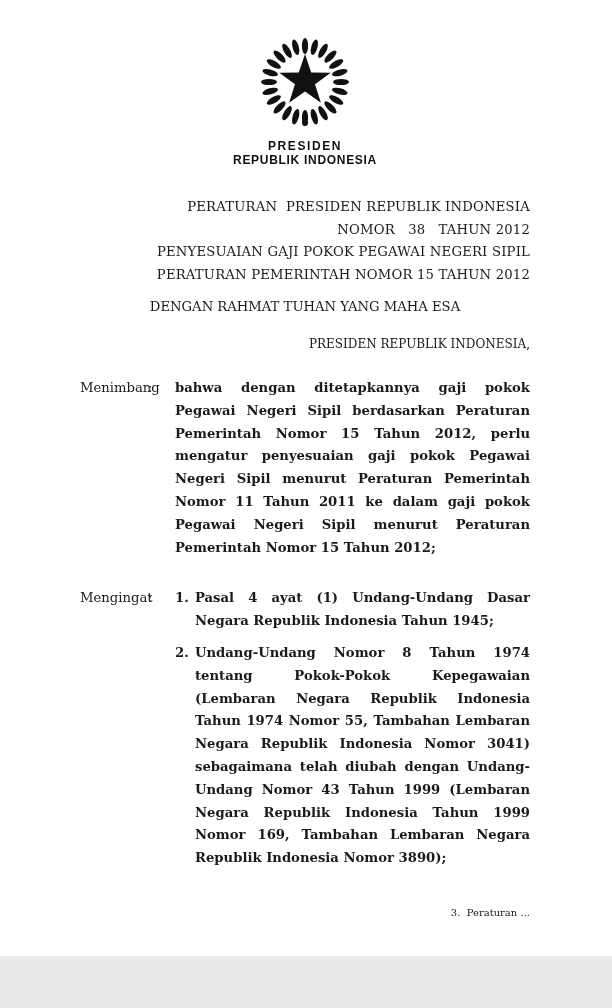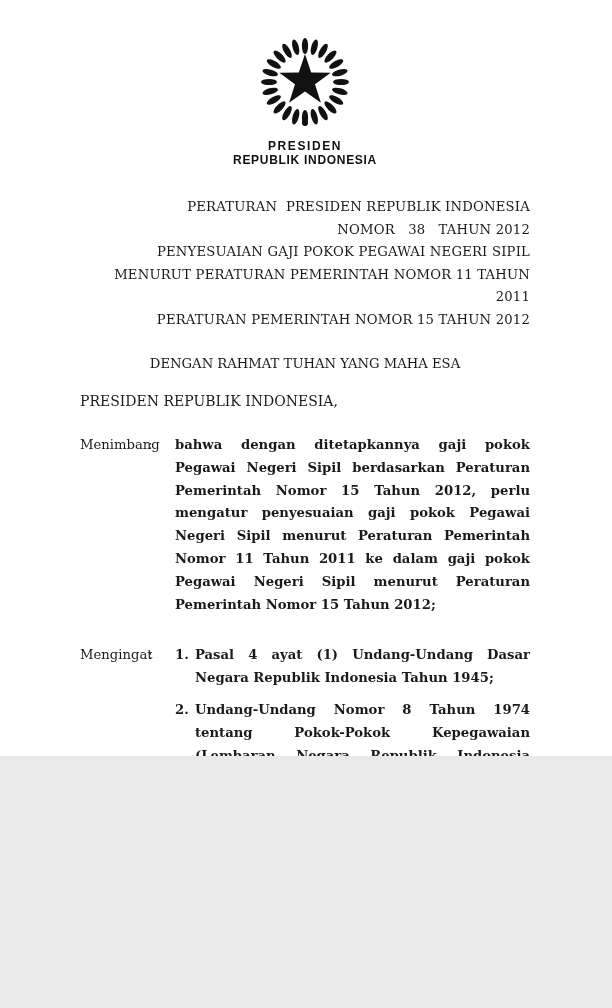--- a/index.html
+++ b/index.html
@@ -1,19 +1,19 @@
 <!DOCTYPE html>
 <html><head>
 <meta charset="utf-8">
 <style>
   * { box-sizing: border-box; }
   html, body { margin: 0; padding: 0; background: #e9e9e9; }
   .page {
     width: 612px;
-    height: 756px;
+    height: 956px;
     margin: 0 auto;
     background: #ffffff;
     color: #1a1a1a;
     font-family: "DejaVu Serif", "Liberation Serif", serif;
     padding: 34px 82px 0 80px;
     overflow: hidden;
   }
   .emblem { text-align: center; }
   .seal-svg { display: block; margin: 0 auto; }
   .presiden-label {
@@ -29,22 +29,22 @@
 
   .heading {
     margin-top: 29px;
     text-align: right;
     font-size: 13.2px;
     line-height: 22.5px;
     letter-spacing: 0.2px;
   }
   .hline { white-space: pre-wrap; }
 
-  .invocation { margin-top: 22px; text-align: center; font-size: 13.2px; line-height: 22.5px; }
-  .issuer     { margin-top: 14px; text-align: left; font-size: 14px; line-height: 22.5px; }
+  .invocation { margin-top: 10px; text-align: center; font-size: 13.2px; line-height: 22.5px; }
+  .issuer     { margin-top: 14px; text-align: right; font-size: 12px; line-height: 22.5px; }
 
   .clauses { font-size: 13.2px; line-height: 22.8px; }
   .clause { display: flex; align-items: flex-start; }
   .clause-menimbang { margin-top: 22px; }
   .clause-mengingat { margin-top: 28px; }
   .c-label { width: 68px; flex: none; }
   .c-colon { width: 27px; flex: none; }
   .c-body  { flex: 1; min-width: 0; font-weight: bold; }
   .just    { text-align: justify; }
 
@@ -103,21 +103,20 @@
     <div class="presiden-label">
       <span class="l1">PRESIDEN</span>
       <span class="l2">REPUBLIK INDONESIA</span>
     </div>
   </div>
 
   <div class="heading">
     <div class="hline">PERATURAN  PRESIDEN REPUBLIK INDONESIA</div>
     <div class="hline">NOMOR   38   TAHUN 2012</div>
     <div class="hline">PENYESUAIAN GAJI POKOK PEGAWAI NEGERI SIPIL</div>
-    <div class="hline">MENURUT PERATURAN PEMERINTAH NOMOR 11 TAHUN 2011</div>
     <div class="hline">PERATURAN PEMERINTAH NOMOR 15 TAHUN 2012</div>
   </div>
 
   <div class="invocation">DENGAN RAHMAT TUHAN YANG MAHA ESA</div>
   <div class="issuer">PRESIDEN REPUBLIK INDONESIA,</div>
 
   <div class="clauses">
 
     <div class="clause clause-menimbang">
       <div class="c-label">Menimbang</div>

